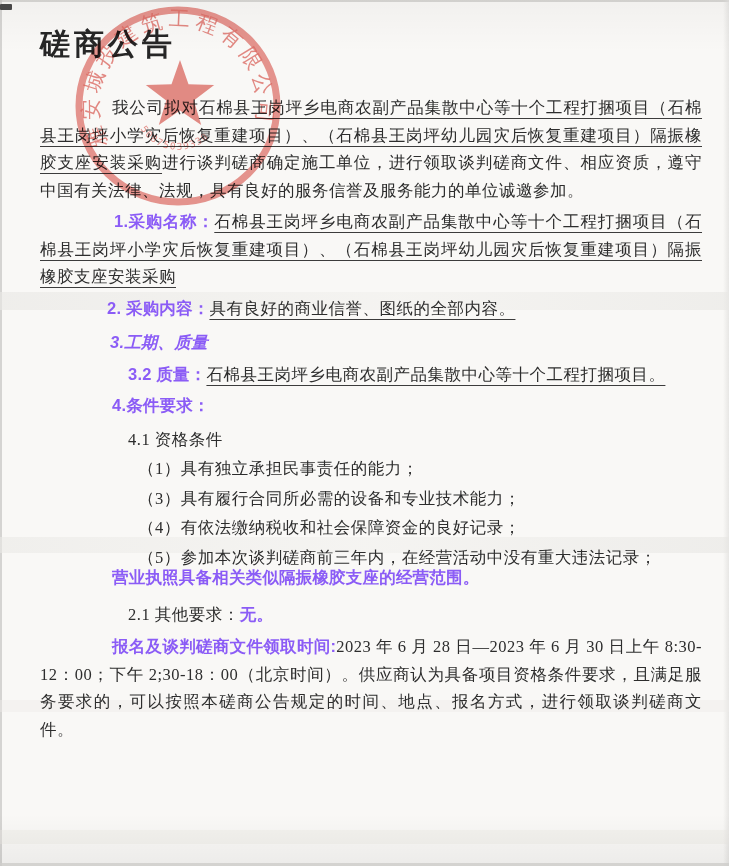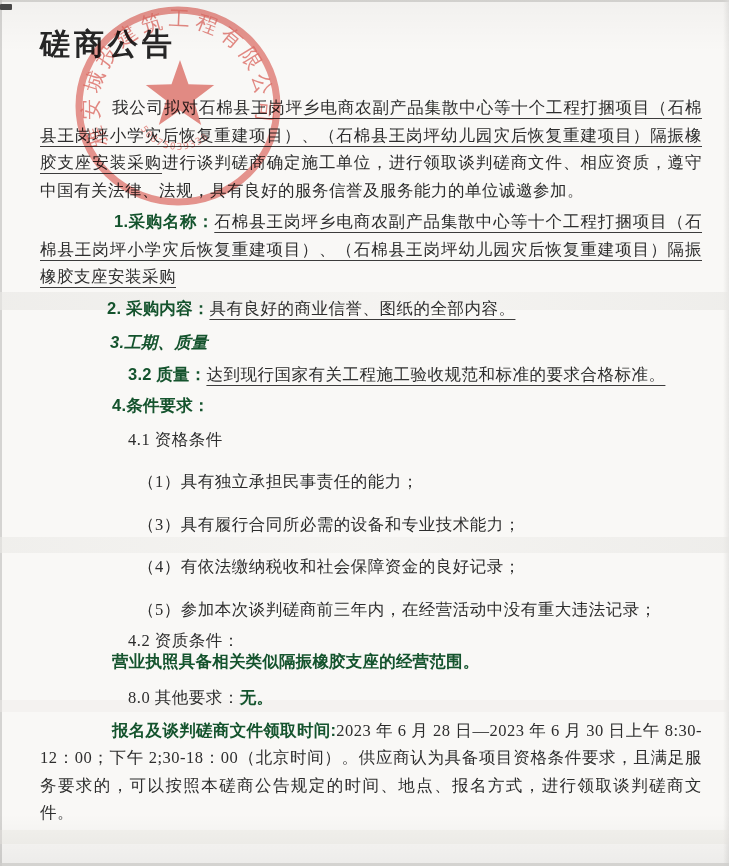--- a/index.html
+++ b/index.html
@@ -32,27 +32,27 @@
   }
   p{margin:0;line-height:27.5px;text-align:justify;}
   .blk{margin-top:4px;}
   .indent-72{text-indent:72px;}
   .indent-74{text-indent:74px;}
   .indent-67{text-indent:67px;}
   .indent-70{text-indent:70px;font-style:italic;}
   .indent-88{text-indent:88px;}
   .indent-98{text-indent:98px;}
   .intro{margin-top:30px;}
-  .b{font-weight:bold;font-family:"Liberation Sans","DejaVu Sans",sans-serif;color:#14532d;letter-spacing:0.2px;}
+  .b{font-weight:bold;font-family:"Liberation Sans","DejaVu Sans",sans-serif;color:#8b5cf6;letter-spacing:0.2px;}
   .u{
     text-decoration:underline;
     text-decoration-thickness:1px;text-decoration-color:#3c3c3c;
     text-underline-offset:5px;
   }
-  .cond{margin-top:15px;}
+  .cond{margin-top:2px;}
   .note-line{margin-top:-7px;}
   .after-note{margin-top:9px;}
   
   .seal{position:absolute;left:74px;top:4px;width:214px;height:212px;z-index:2;
     mix-blend-mode:multiply;opacity:.88;pointer-events:none;}
 </style>
 </head>
 <body>
 
 <div class="page">
@@ -73,35 +73,34 @@
 
     <p class="intro indent-72"><span>我公司拟对</span><span class="u">石棉县王岗坪乡电商农副产品集散中心等十个工程打捆项目（石棉县王岗坪小学灾后恢复重建项目）、（石棉县王岗坪幼儿园灾后恢复重建项目）隔振橡胶支座安装采购</span><span>进行谈判磋商确定施工单位，进行领取谈判磋商文件、相应资质，遵守中国有关法律、法规，具有良好的服务信誉及服务能力的单位诚邀参加。</span></p>
 
     <p class="blk indent-74"><span class="b">1.采购名称：</span><span class="u">石棉县王岗坪乡电商农副产品集散中心等十个工程打捆项目（石棉县王岗坪小学灾后恢复重建项目）、（石棉县王岗坪幼儿园灾后恢复重建项目）隔振橡胶支座安装采购</span></p>
 
     <p class="blk indent-67"><span class="b">2.  采购内容：</span><span class="u">具有良好的商业信誉、图纸的全部内容。</span></p>
 
     <p class="blk indent-70" style="margin-top:7px;"><span class="b">3.工期、质量</span></p>
 
 
-    <p class="blk indent-88"><span class="b">3.2 质量：</span><span class="u">达到现行国家有关工程施工验收规范和标准的要求合格标准。</span></p>
+    <p class="blk indent-88"><span class="b">3.2 质量：</span><span class="u">石棉县王岗坪乡电商农副产品集散中心等十个工程打捆项目。</span></p>
 
     <p class="blk indent-72"><span class="b">4.条件要求：</span></p>
 
     <p class="blk indent-88" style="margin-top:6px;"><span>4.1 资格条件</span></p>
 
     <p class="cond indent-98">（1）具有独立承担民事责任的能力；</p>
     <p class="cond indent-98">（3）具有履行合同所必需的设备和专业技术能力；</p>
     <p class="cond indent-98">（4）有依法缴纳税收和社会保障资金的良好记录；</p>
     <p class="cond indent-98">（5）参加本次谈判磋商前三年内，在经营活动中没有重大违法记录；</p>
 
-    <p class="blk indent-88"><span>4.2 资质条件：</span></p>
     <p class="note-line indent-72"><span class="b">营业执照具备相关类似隔振橡胶支座的经营范围。</span></p>
 
-    <p class="after-note indent-88"><span>8.0 其他要求：</span><span class="b">无。</span></p>
+    <p class="after-note indent-88"><span>2.1 其他要求：</span><span class="b">无。</span></p>
 
     <p class="blk indent-72" style="margin-top:5px;"><span class="b">报名及谈判磋商文件领取时间:</span><span>2023 年 6 月 28 日—2023 年 6 月 30 日上午 8:30-12：00；下午 2;30-18：00（北京时间）。供应商认为具备项目资格条件要求，且满足服务要求的，可以按照本磋商公告规定的时间、地点、报名方式，进行领取谈判磋商文件。</span></p>
 
   </div>
 
   <svg class="seal" viewBox="0 0 214 212">
     <defs>
       <path id="companyArc" d="M 34.7 142 A 80 80 0 1 1 173.3 142" fill="none"></path>
       <path id="serialArc" d="M 66 124 A 44 44 0 0 0 142 124" fill="none"></path>
     </defs>

